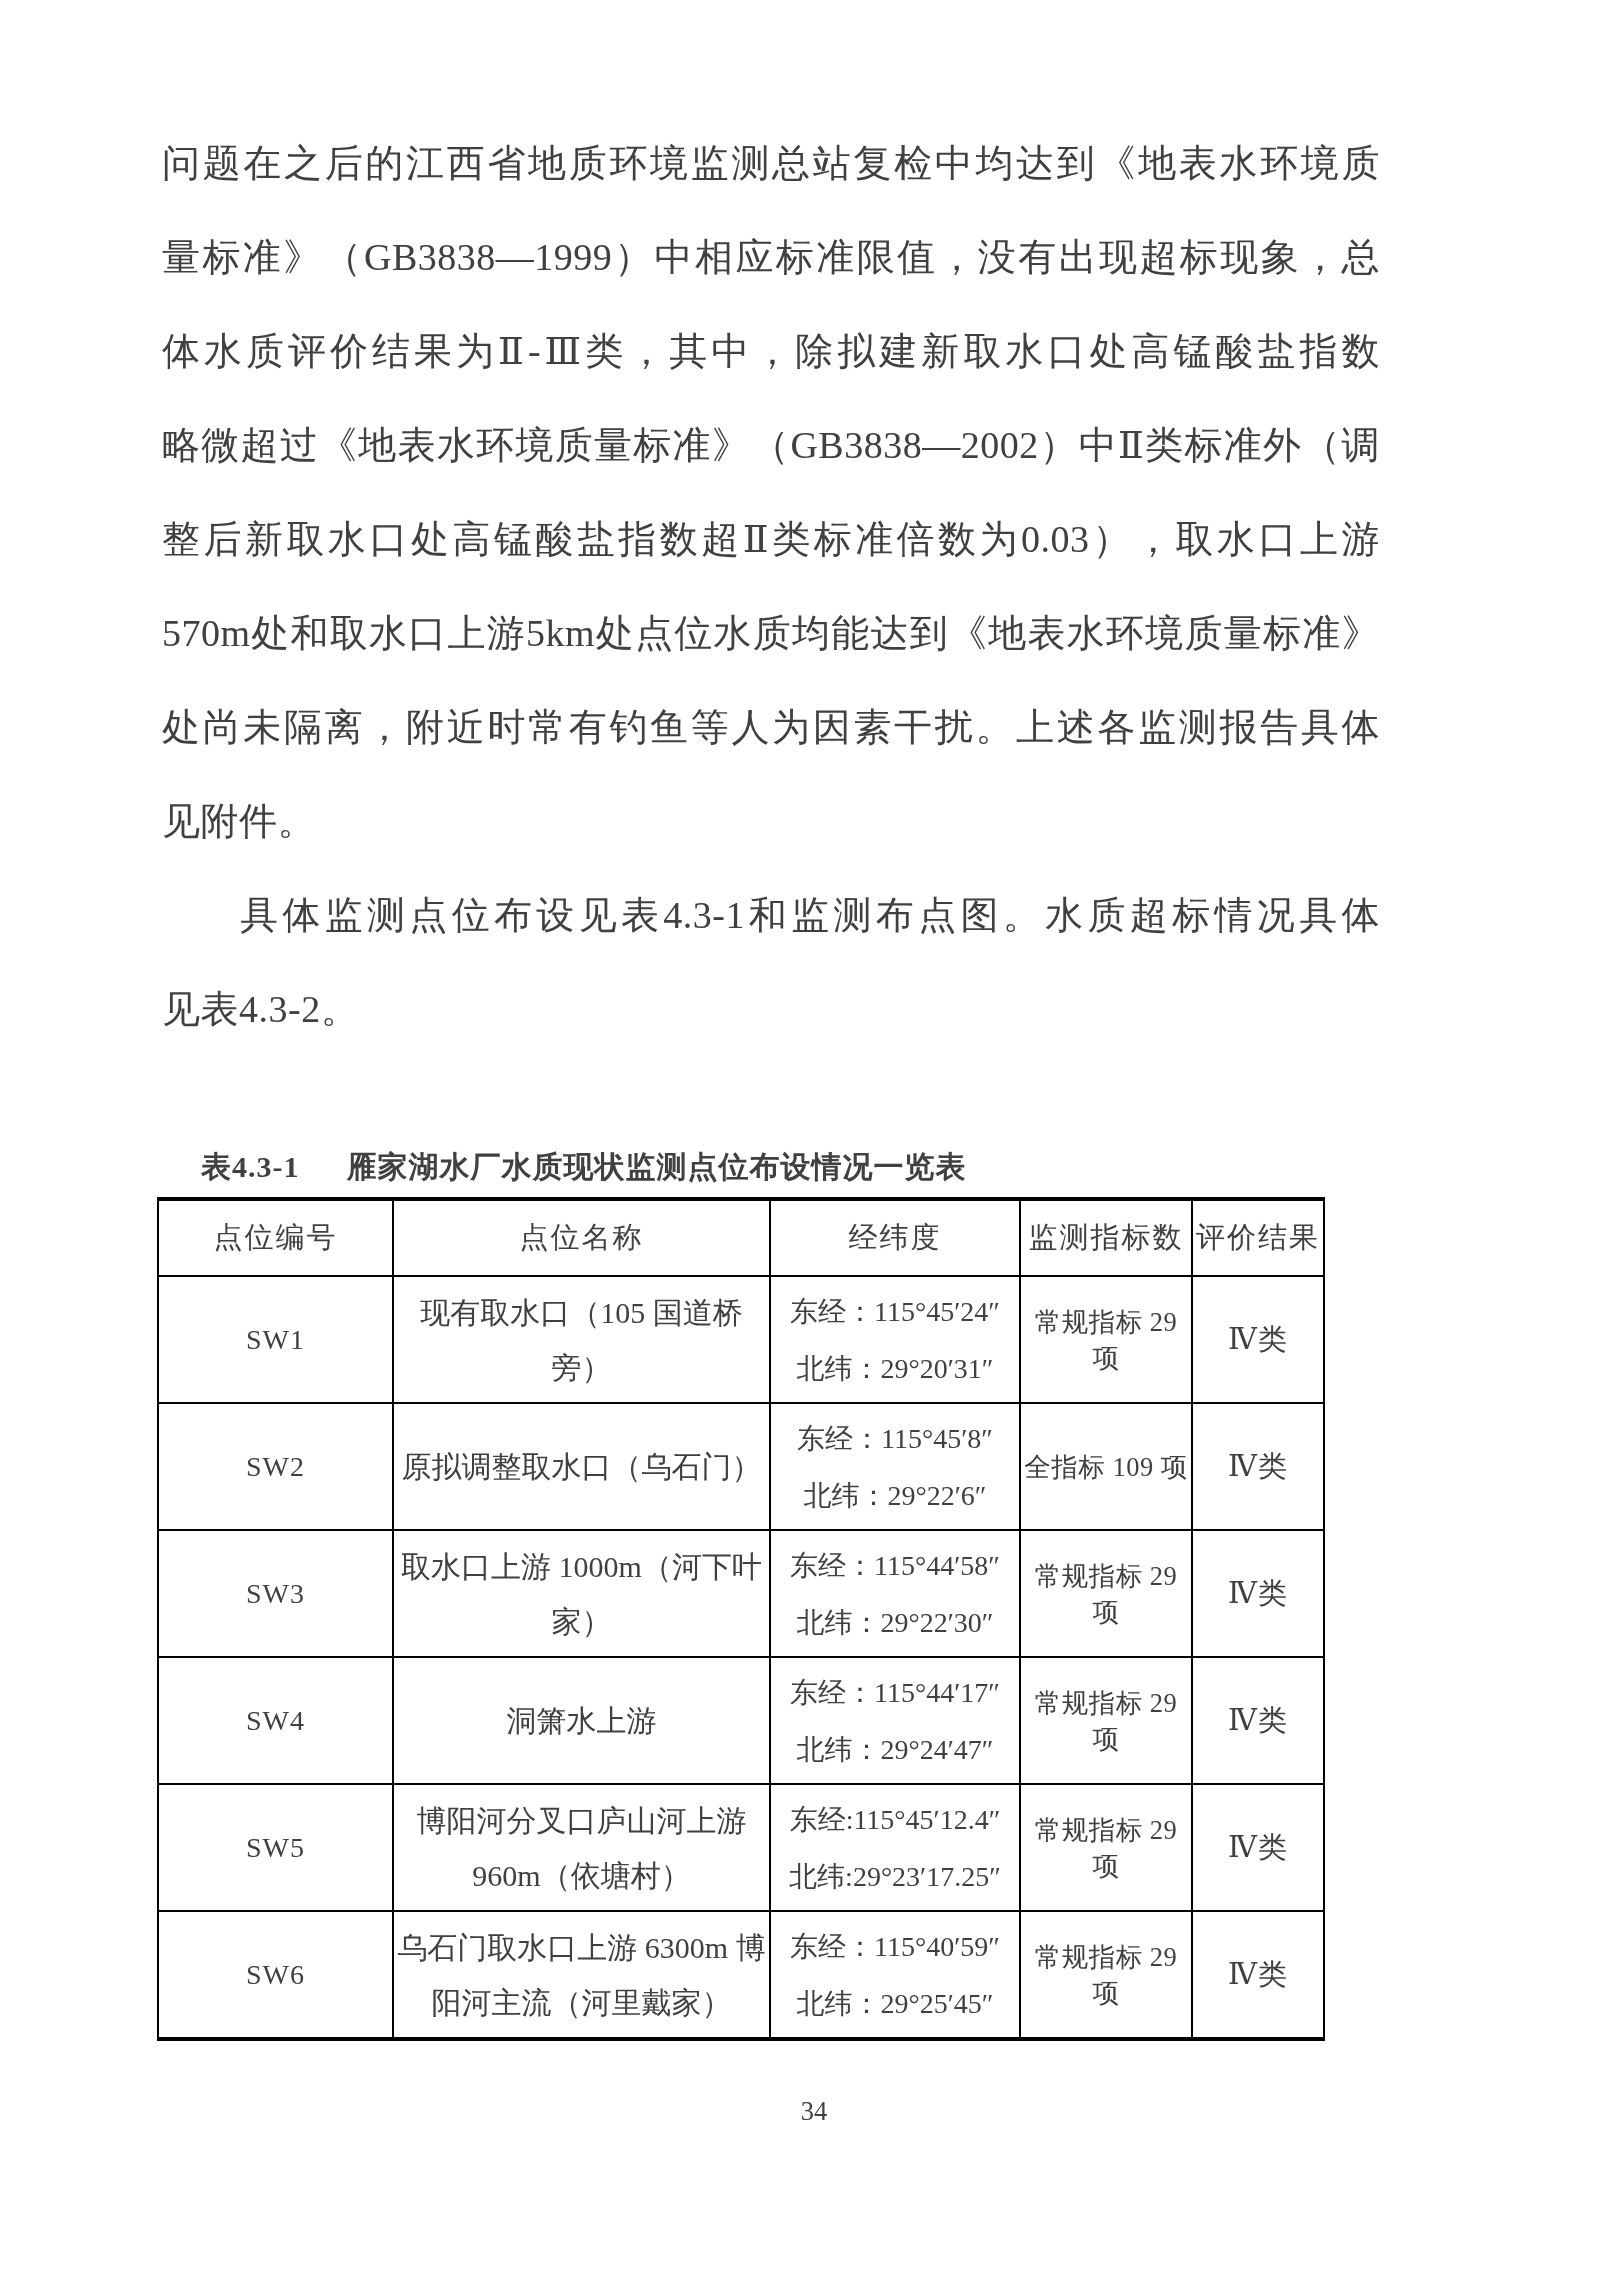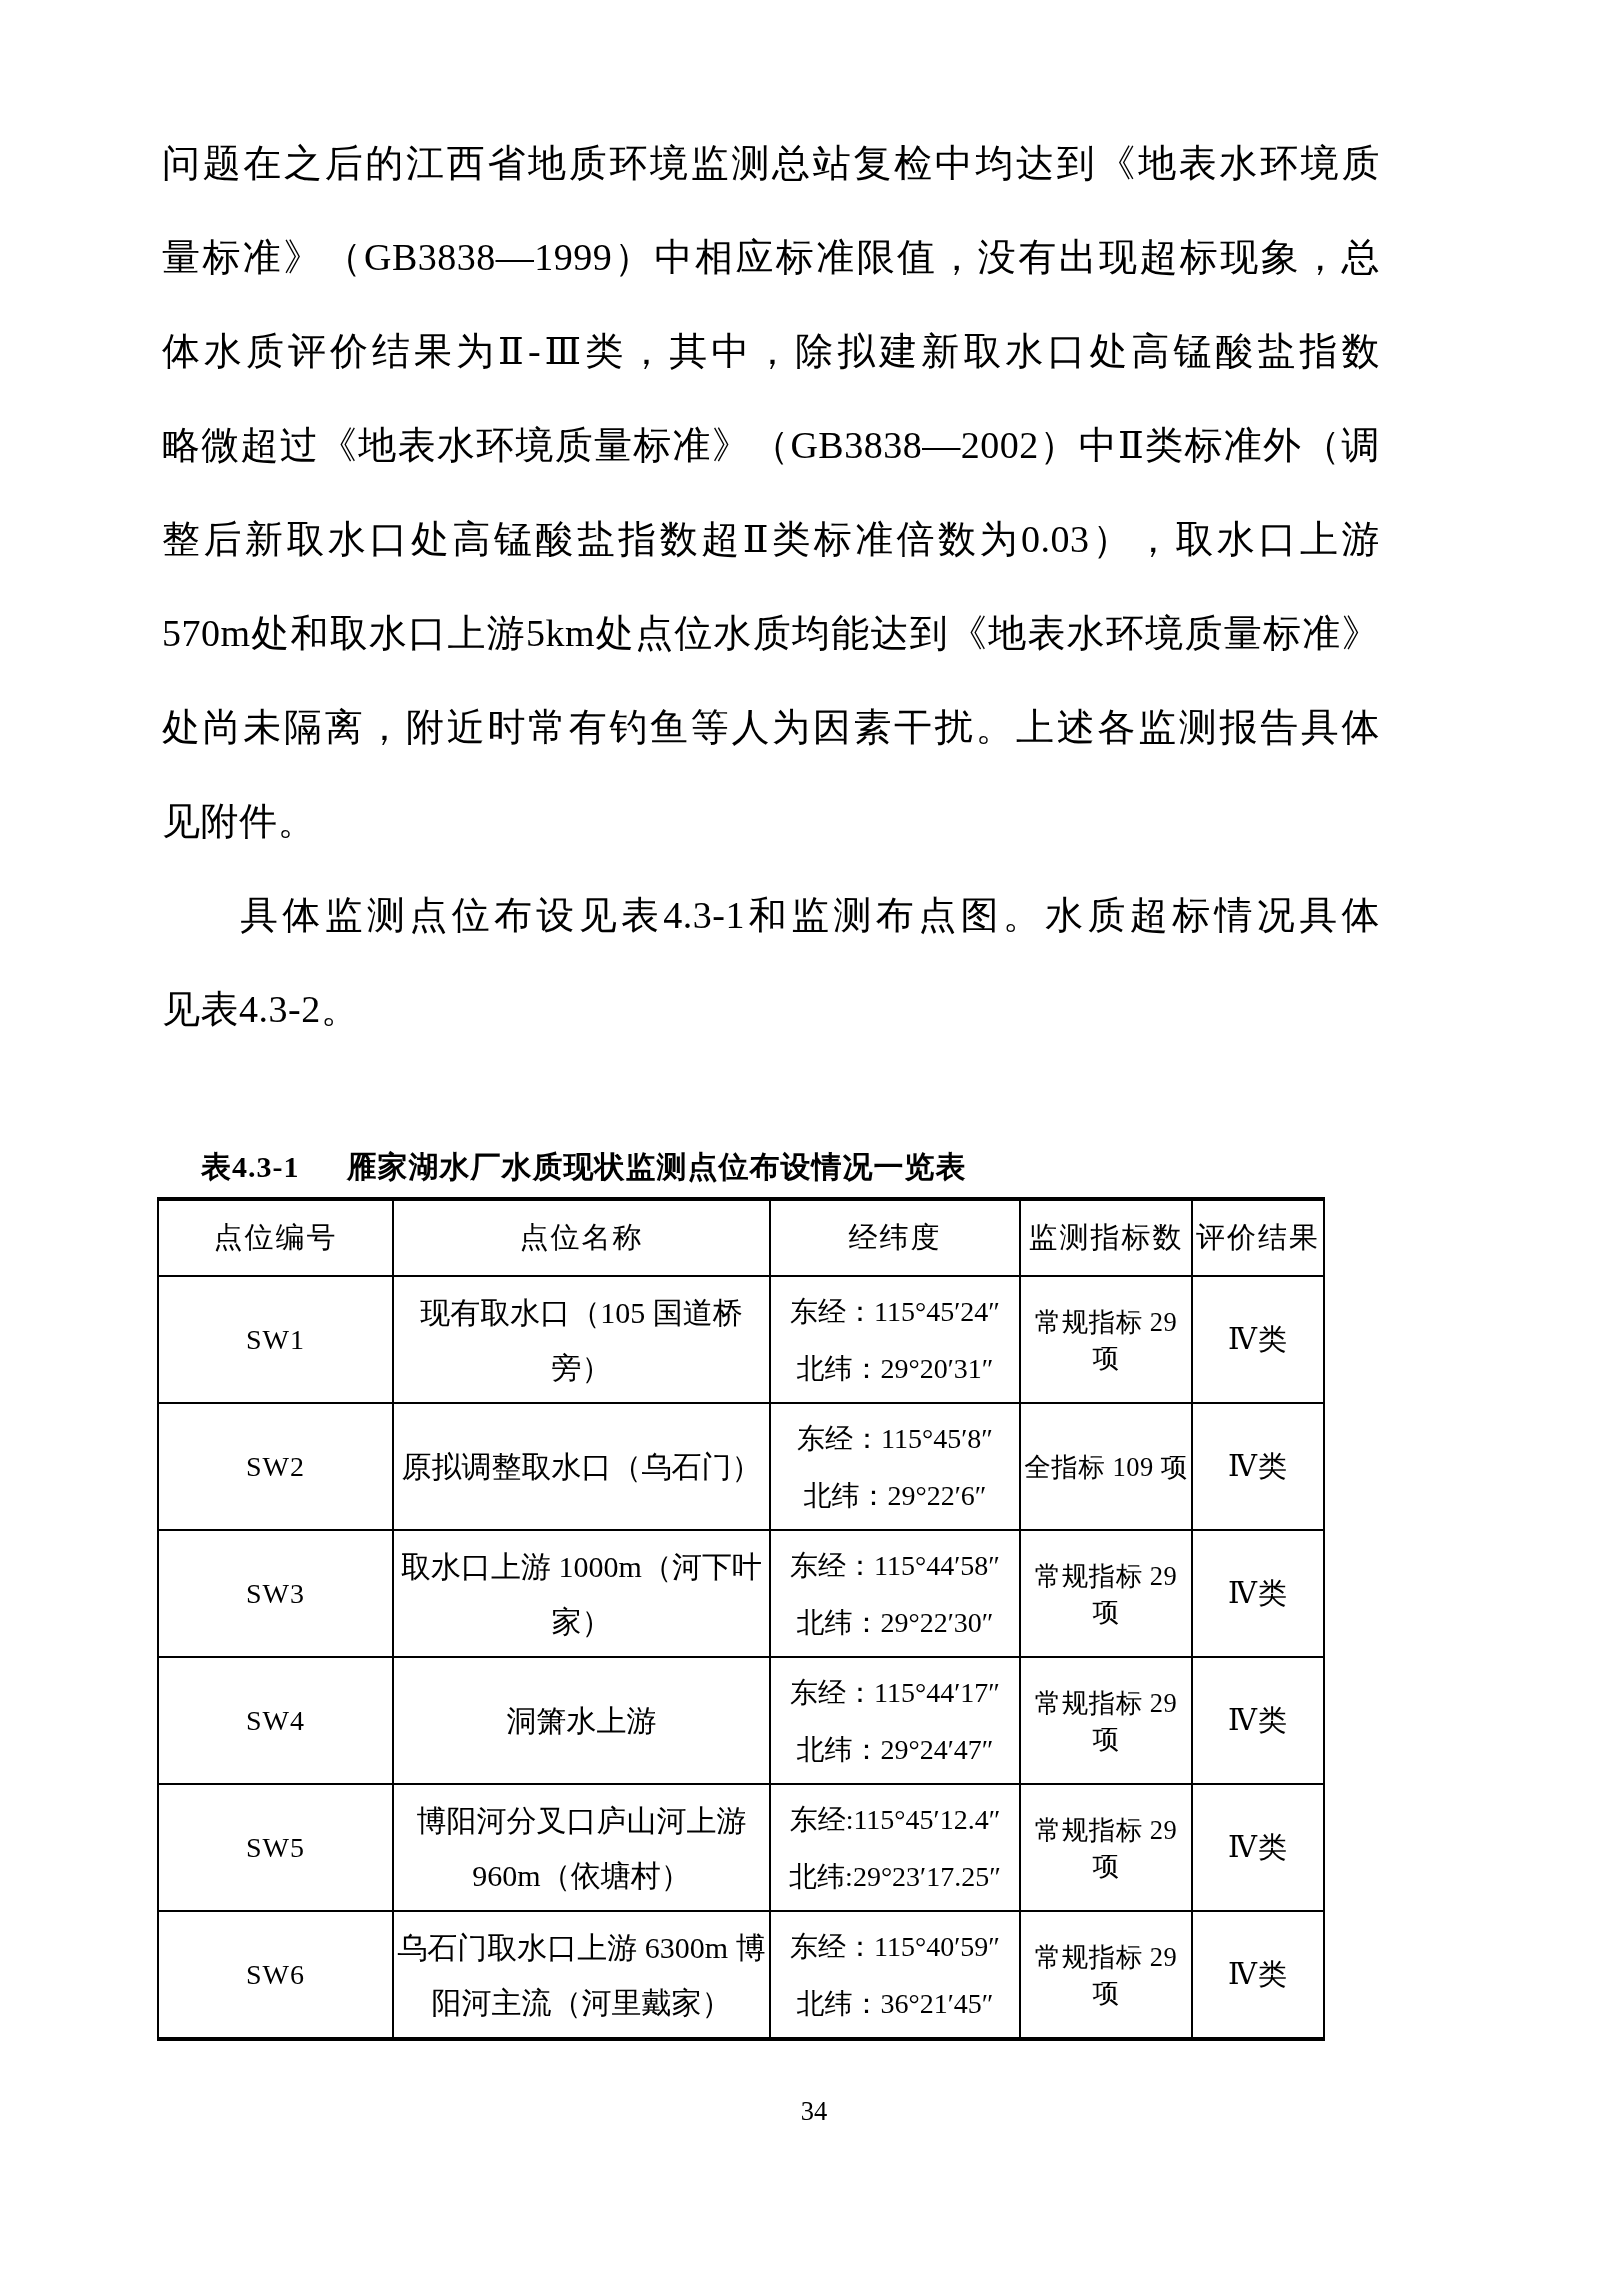--- a/index.html
+++ b/index.html
@@ -2,21 +2,21 @@
 <html><head>
 <meta charset="utf-8">
 <style>
   html,body{margin:0;padding:0;background:#e8e8e8;}
   .page{
     position:relative;
     width:1620px;height:2293px;
     margin:0 auto;
     background:#ffffff;
     font-family:"Liberation Serif","DejaVu Serif",serif;
-    color:#000000;
+    color:#404040;
     overflow:hidden;
   }
   .body-text{
     position:absolute;
     left:162px;top:116px;
     width:1218px;
     font-size:38px;
     line-height:94px;
   }
   .tline{
@@ -193,21 +193,21 @@
         </td>
         <td class="c-ind">常规指标 29 项</td>
         <td class="c-res">Ⅳ类</td>
       </tr>
 
       <tr class="datarow last">
         <td class="c-id">SW6</td>
         <td class="c-name">乌石门取水口上游 6300m 博阳河主流（河里戴家）</td>
         <td class="c-coord">
           <span class="coord-line">东经：115°40′59″</span>
-          <span class="coord-line">北纬：36°21′45″</span>
+          <span class="coord-line">北纬：29°25′45″</span>
         </td>
         <td class="c-ind">常规指标 29 项</td>
         <td class="c-res">Ⅳ类</td>
       </tr>
     </tbody>
   </table>
 
   <div class="page-number">34</div>
 
 </div>

